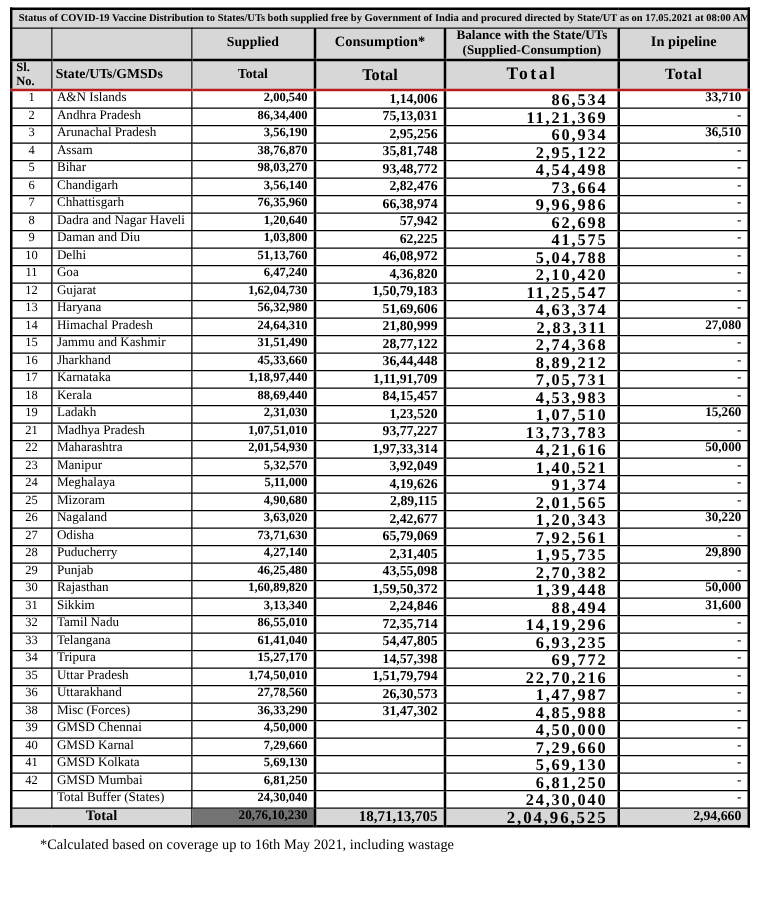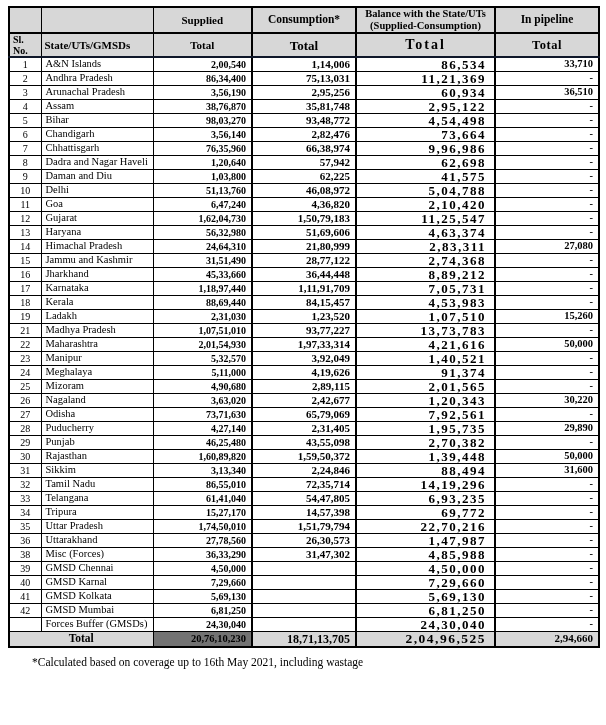--- a/index.html
+++ b/index.html
@@ -35,21 +35,21 @@
     font-weight: bold;
     font-size: 8.4px;
     text-align: center;
     height: 15px;
     letter-spacing: 0;
   }
 
   
   .hdr { background: #d7d7d7; font-weight: bold; text-align: center; }
   tr.group-row th { height: 25px; border-bottom: 2px solid #000; }
-  tr.sub-row th   { height: 24px; border-bottom: 2px solid #0f172a; }
+  tr.sub-row th   { height: 24px; border-bottom: 2px solid #b91c1c; }
   th.g-sup { font-size: 11px; }
   th.g-con { font-size: 11.5px; }
   th.g-bal { font-size: 10.5px; white-space: normal; line-height: 1.15; }
   th.g-pip { font-size: 11.5px; }
   th.s-sl  { font-size: 10px; white-space: normal; line-height: 1.1; text-align: left; padding-left: 3px; }
   th.s-state { font-size: 11px; text-align: left; padding-left: 3px; }
   th.s-sup { font-size: 11px; }
   th.s-con { font-size: 13px; }
   th.s-bal { font-size: 14px; letter-spacing: 2px; }
   th.s-pip { font-size: 12.5px; letter-spacing: 0.5px; }
@@ -87,20 +87,23 @@
   <table class="vtable">
     <colgroup>
       <col style="width:32px">
       <col style="width:112px">
       <col style="width:99px">
       <col style="width:104px">
       <col style="width:139px">
       <col style="width:104px">
     </colgroup>
     <thead>
+      <tr>
+        <th class="title-cell" colspan="6">Status of COVID-19 Vaccine Distribution to States/UTs both supplied free by Government of India and procured directed by State/UT as on 17.05.2021 at 08:00 AM</th>
+      </tr>
       <tr class="group-row">
         <th class="hdr"></th>
         <th class="hdr"></th>
         <th class="hdr g-sup">Supplied</th>
         <th class="hdr g-con tl">Consumption*</th>
         <th class="hdr g-bal tl">Balance with the State/UTs (Supplied-Consumption)</th>
         <th class="hdr g-pip tl">In pipeline</th>
       </tr>
       <tr class="sub-row">
         <th class="hdr s-sl">Sl. No.</th>
@@ -427,21 +430,21 @@
         <tr>
           <td class="c-sl">42</td>
           <td class="c-state">GMSD Mumbai</td>
           <td class="c-sup">6,81,250</td>
           <td class="c-con tl"></td>
           <td class="c-bal tl">6,81,250</td>
           <td class="c-pip tl">-</td>
         </tr>
         <tr>
           <td class="c-sl"></td>
-          <td class="c-state">Forces Buffer (GMSDs)</td>
+          <td class="c-state">Total Buffer (States)</td>
           <td class="c-sup">24,30,040</td>
           <td class="c-con tl"></td>
           <td class="c-bal tl">24,30,040</td>
           <td class="c-pip tl">-</td>
         </tr>
       </tbody>
     <tfoot>
       <tr class="total-row">
         <td class="t-label" colspan="2">Total</td>
         <td class="c-sup">20,76,10,230</td>

